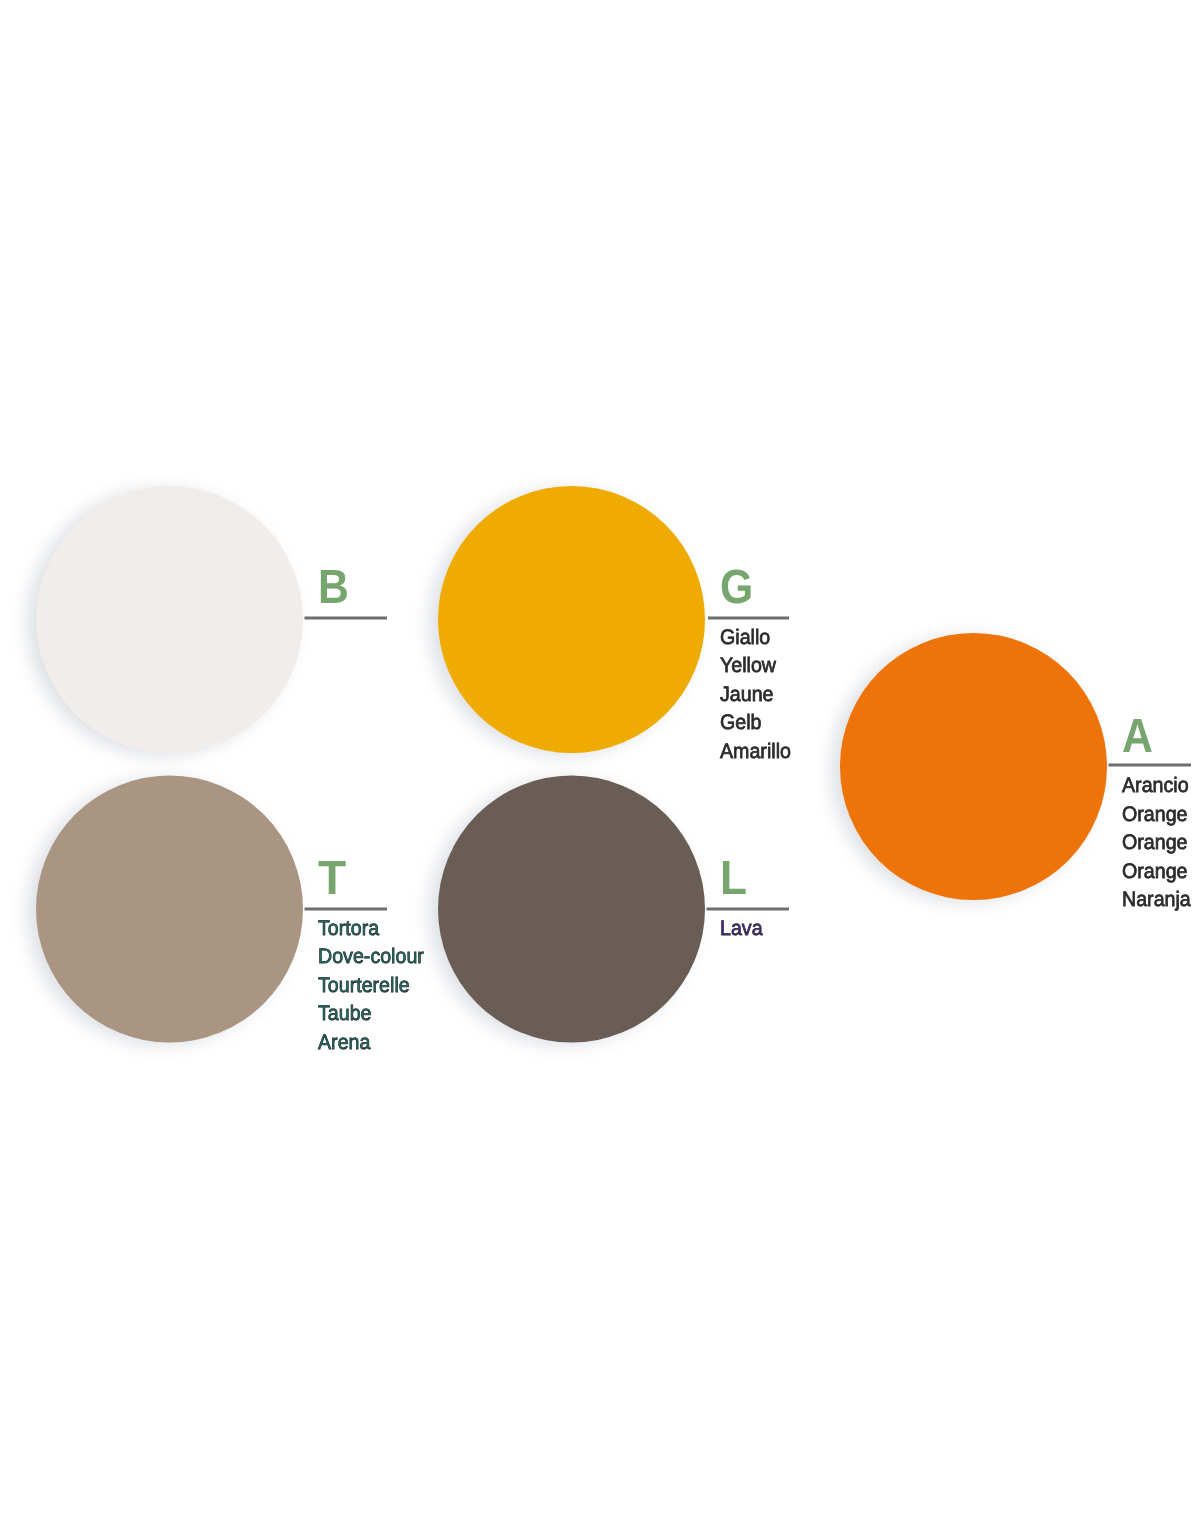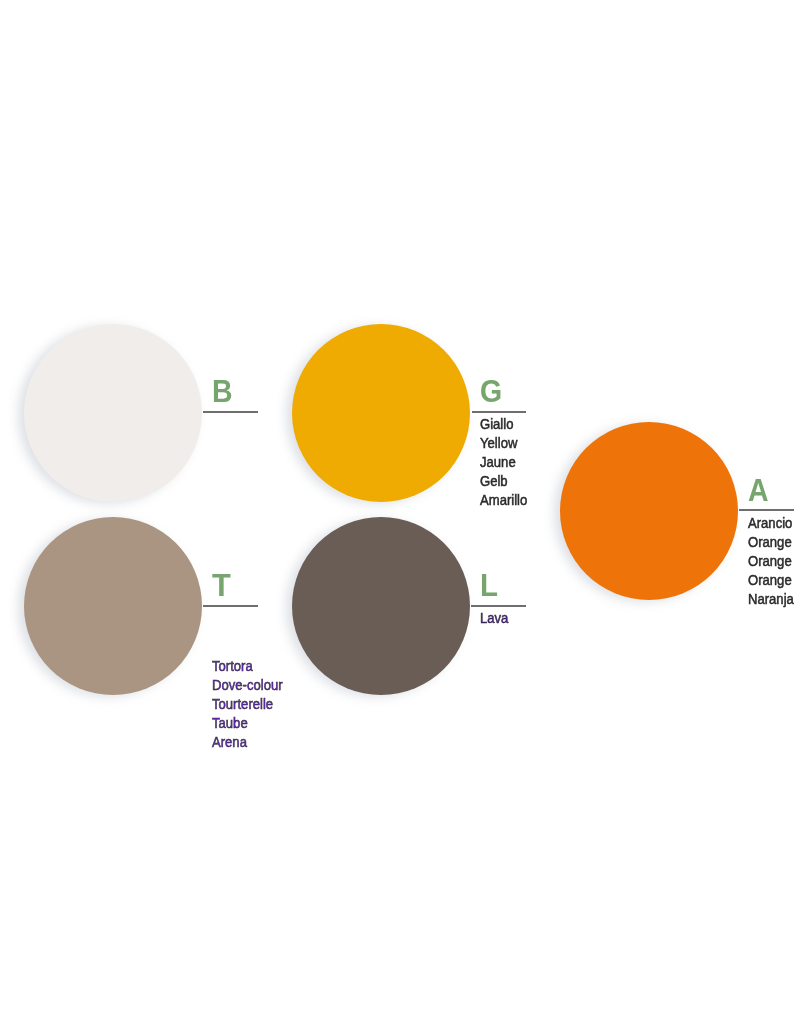--- a/index.html
+++ b/index.html
@@ -102,21 +102,21 @@
     </div>
   </div>
 
   <div class="swatch sw-t">
     <div class="disc-wrap">
       <div class="disc-shadow"></div>
       <div class="disc" style="background: rgb(169, 149, 129);"></div>
     </div>
     <div class="code" style="color: rgb(118, 165, 110);">T</div>
     <div class="rule" style="background: rgb(110, 110, 110);"></div>
-    <div class="names" style="color: #6d28d9; margin-top: 48px;">
+    <div class="names" style="color: #0f766e;">
       <div class="nm">Tortora</div>
       <div class="nm">Dove-colour</div>
       <div class="nm">Tourterelle</div>
       <div class="nm">Taube</div>
       <div class="nm">Arena</div>
     </div>
   </div>
 
   <div class="swatch sw-l">
     <div class="disc-wrap">

